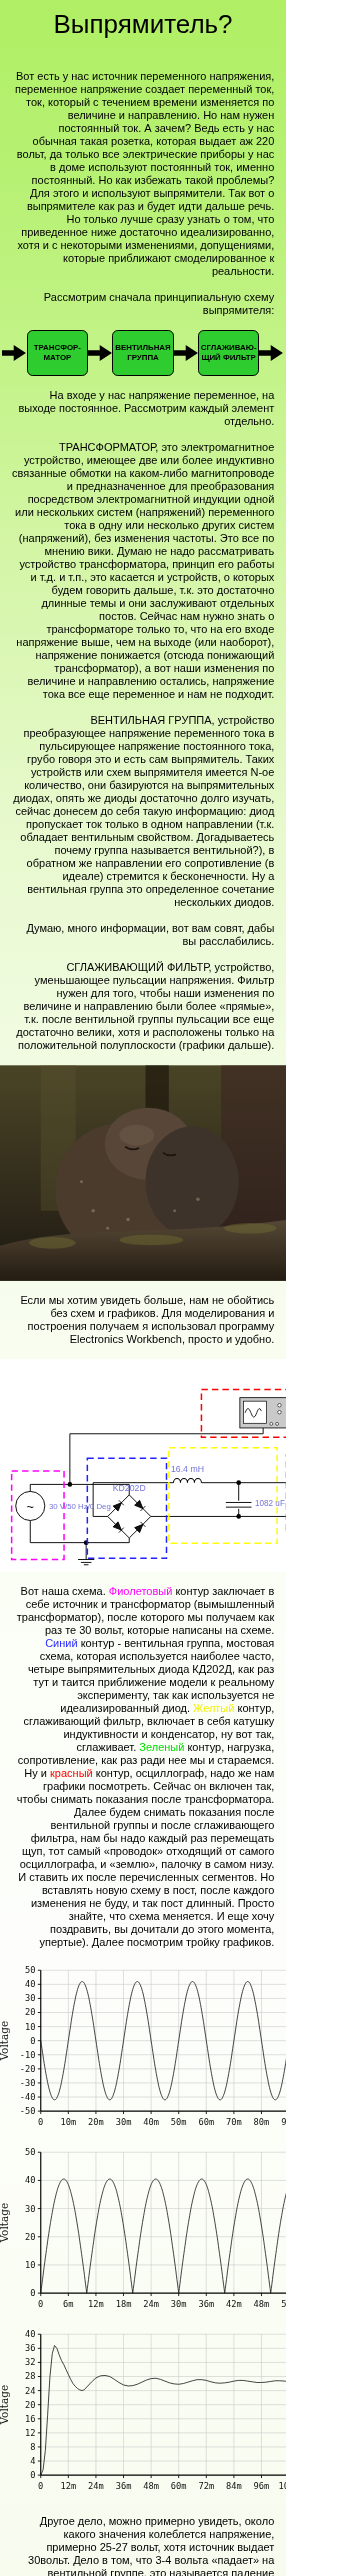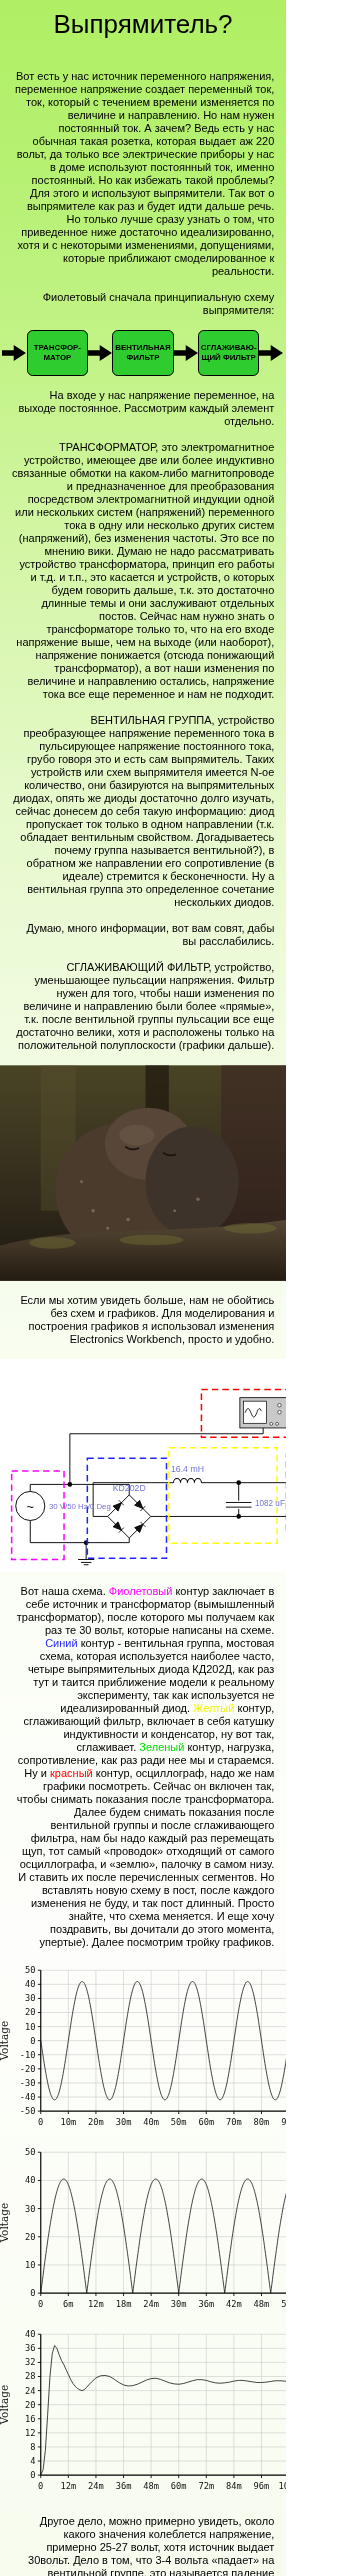--- a/index.html
+++ b/index.html
@@ -29,33 +29,33 @@
   .ylab{font-family:"DejaVu Serif",serif;font-size:18px;fill:#111;}
 </style>
 </head>
 <body>
 
 <div class="page">
 
   <h1 class="title">Выпрямитель?</h1>
 
   <p class="body-text">Вот есть у нас источник переменного напряжения, переменное напряжение создает переменный ток, ток, который с течением времени изменяется по величине и направлению. Но нам нужен постоянный ток. А зачем? Ведь есть у нас обычная такая розетка, которая выдает аж 220 вольт, да только все электрические приборы у нас в доме используют постоянный ток, именно постоянный. Но как избежать такой проблемы? Для этого и используют выпрямители. Так вот о выпрямителе как раз и будет идти дальше речь. Но только лучше сразу узнать о том, что приведенное ниже достаточно идеализированно, хотя и с некоторыми изменениями, допущениями, которые приближают смоделированное к реальности.</p>
-  <p class="body-text">Фиолетовый сначала принципиальную схему выпрямителя:</p>
+  <p class="body-text">Рассмотрим сначала принципиальную схему выпрямителя:</p>
 
   <div class="bd">
     <svg class="bd-arrow" viewBox="0 0 46 34" width="24.5" height="20">
         <polygon points="0,12 22,12 22,2 45,17 22,32 22,22 0,22" fill="#000"></polygon>
       </svg>
     <div class="bd-box">ТРАНСФОР-
 МАТОР</div>
     <svg class="bd-arrow" viewBox="0 0 46 34" width="24.5" height="20">
         <polygon points="0,12 22,12 22,2 45,17 22,32 22,22 0,22" fill="#000"></polygon>
       </svg>
     <div class="bd-box">ВЕНТИЛЬНАЯ
-ФИЛЬТР</div>
+ГРУППА</div>
     <svg class="bd-arrow" viewBox="0 0 46 34" width="24.5" height="20">
         <polygon points="0,12 22,12 22,2 45,17 22,32 22,22 0,22" fill="#000"></polygon>
       </svg>
     <div class="bd-box">СГЛАЖИВАЮ-
 ЩИЙ ФИЛЬТР</div>
     <svg class="bd-arrow" viewBox="0 0 46 34" width="24.5" height="20">
         <polygon points="0,12 22,12 22,2 45,17 22,32 22,22 0,22" fill="#000"></polygon>
       </svg>
   </div>
 
@@ -99,21 +99,21 @@
       <path d="M0,310 C140,270 300,300 560,255 L560,370 L0,370 Z" fill="url(#owl1log)"></path>
       <g fill="#6e6a33" opacity="0.5">
         <ellipse cx="90" cy="305" rx="40" ry="10"></ellipse>
           <ellipse cx="260" cy="300" rx="55" ry="9"></ellipse>
         <ellipse cx="430" cy="280" rx="45" ry="9"></ellipse>
           <ellipse cx="530" cy="268" rx="30" ry="7"></ellipse>
       </g>
     </svg>
   </div>
 
-  <p class="body-text">Если мы хотим увидеть больше, нам не обойтись без схем и графиков. Для моделирования и построения графиков я использовал изменения Electronics Workbench, просто и удобно.</p>
+  <p class="body-text">Если мы хотим увидеть больше, нам не обойтись без схем и графиков. Для моделирования и построения получаем я использовал программу Electronics Workbench, просто и удобно.</p>
 
   <div class="schematic-frame">
     <svg viewBox="0 0 584 365" width="340" height="213">
       <g stroke="#000" stroke-width="1.6" fill="none">
 
         <path d="M52,227 L52,215 L222,215 L222,233"></path>
         <path d="M52,277 L52,315 L222,315 L222,307"></path>
 
         <path d="M148,315 L148,344"></path>
         <path d="M134,344 L162,344 M139,349 L157,349 M144,353 L152,353"></path>

